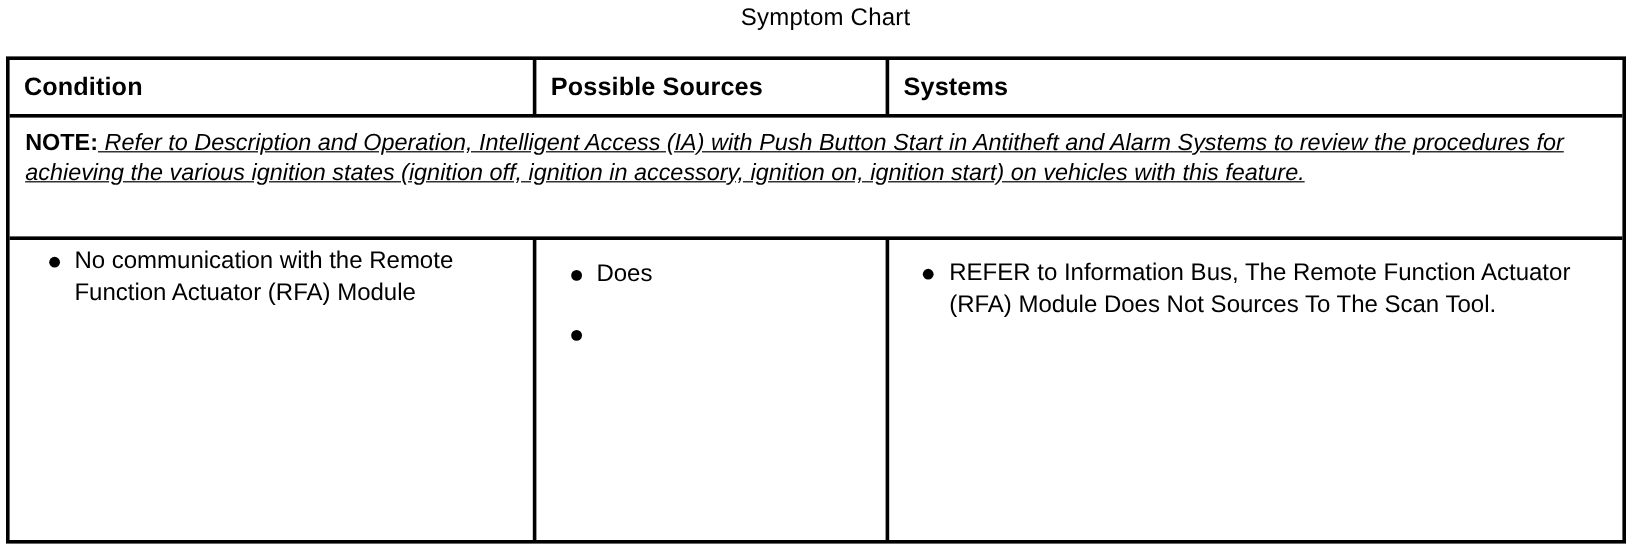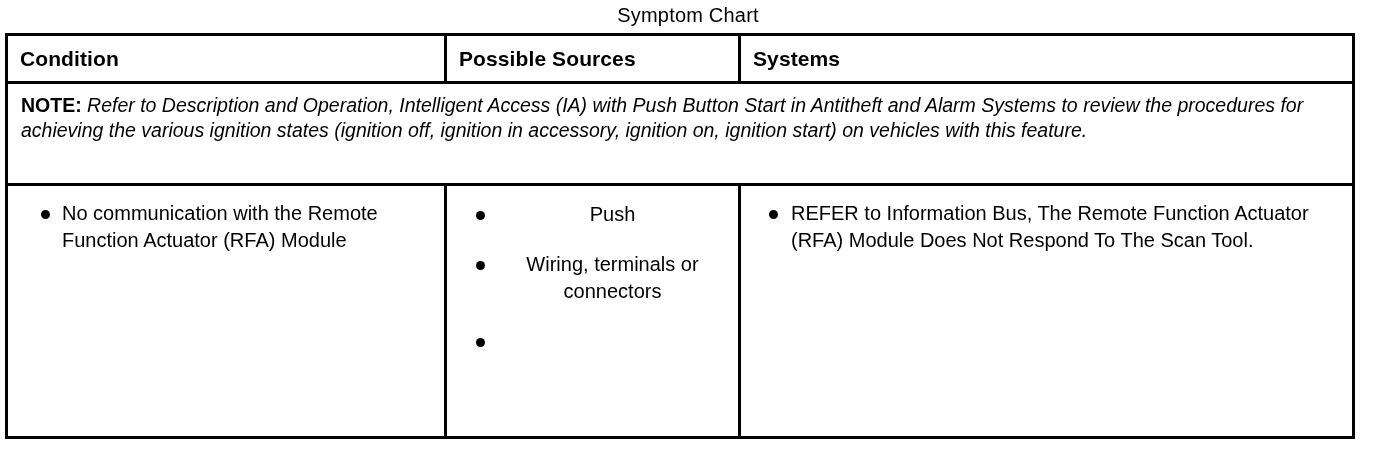--- a/index.html
+++ b/index.html
@@ -31,21 +31,21 @@
     font-size: 20px;
     font-weight: 400;
     letter-spacing: 0.2px;
     line-height: 24px;
   }
 
   
   .symptom-table {
     position: absolute;
     left: 5px;
-    top: 33px;
+    top: 47px;
     width: 1350px;
     height: 406px;
     box-sizing: border-box;
     border: 3px solid #000;
     border-collapse: collapse;
     background: #fff;
   }
 
   .row {
     display: flex;
@@ -60,21 +60,21 @@
   .row-note {
     height: 102px;
     border-bottom: 3px solid #000;
   }
   .row-body {
     height: 250px;
   }
 
   
   .col-condition { width: 436px; box-sizing: border-box; }
-  .col-sources   { width: 294px; box-sizing: border-box; border-left: 3px solid #000; text-align: center; }
+  .col-sources   { width: 294px; box-sizing: border-box; border-left: 3px solid #000; }
   .col-action    { width: 611px; box-sizing: border-box; border-left: 3px solid #000; flex: 1 1 auto; }
 
   .col-full { width: 100%; box-sizing: border-box; }
 
   .hdr-cell {
     display: flex;
     align-items: center;
     padding-left: 12px;
     font-size: 21px;
     font-weight: bold;
@@ -87,27 +87,28 @@
     font-size: 19.5px;
     line-height: 25px;
   }
   .note-label {
     font-weight: bold;
     font-style: normal;
     text-align: right;
   }
   .note-text {
     font-style: italic;
+    text-decoration: underline;
   }
 
   
   .bullets {
     list-style: none;
     margin: 0;
-    padding: 14px 10px 0 0;
+    padding: 4px 10px 0 0;
   }
   .bullets li {
     position: relative;
     padding-left: 54px;
     margin-bottom: 20px;
     font-size: 20px;
     line-height: 27px;
   }
   .bullets li:last-child { margin-bottom: 0; }
 
@@ -158,37 +159,33 @@
             <span class="bullet-dot"></span>
             <span>No communication with the Remote Function Actuator (RFA) Module</span>
           </li>
         </ul>
       </div>
 
       <div class="col-sources">
         <ul class="bullets">
           <li>
             <span class="bullet-dot"></span>
-            <span>Push</span>
-          </li>
-          <li>
-            <span class="bullet-dot"></span>
-            <span>Wiring, terminals or connectors</span>
+            <span>Does</span>
           </li>
           <li>
             <span class="bullet-dot"></span>
           </li>
         </ul>
       </div>
 
       <div class="col-action">
         <ul class="bullets">
           <li>
             <span class="bullet-dot"></span>
-            <span>REFER to Information Bus, The Remote Function Actuator (RFA) Module Does Not Respond To The Scan Tool.</span>
+            <span>REFER to Information Bus, The Remote Function Actuator (RFA) Module Does Not Sources To The Scan Tool.</span>
           </li>
         </ul>
       </div>
 
     </div>
 
   </div>
 </div>
 
 </body></html>

